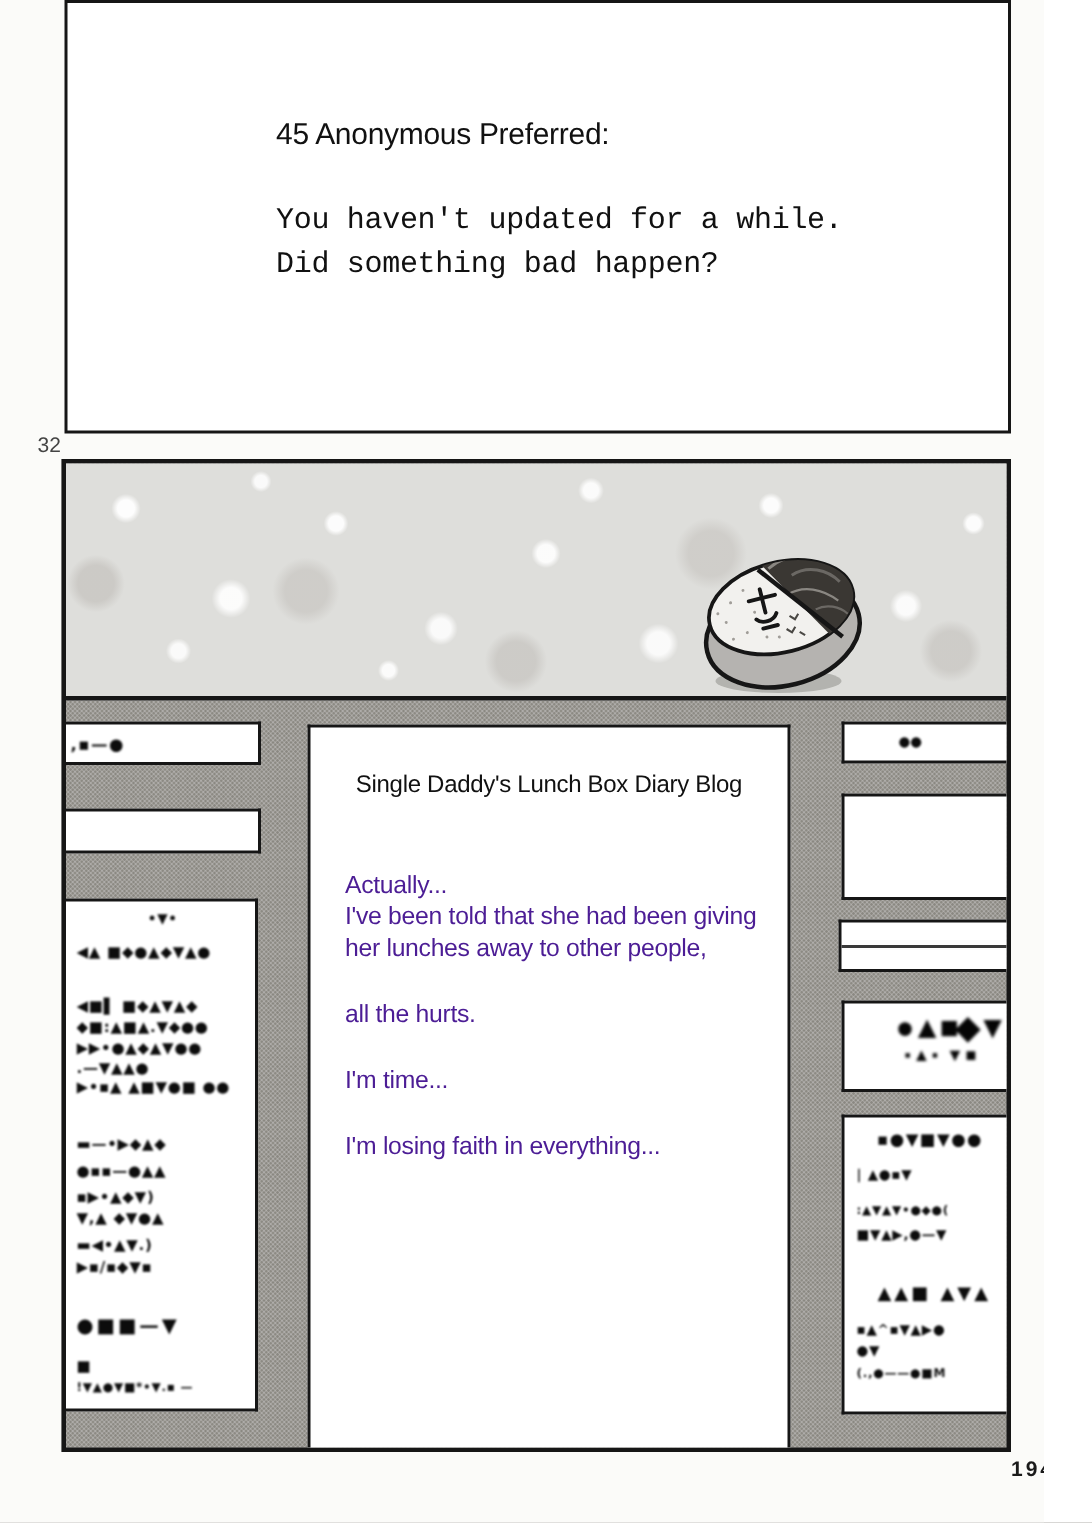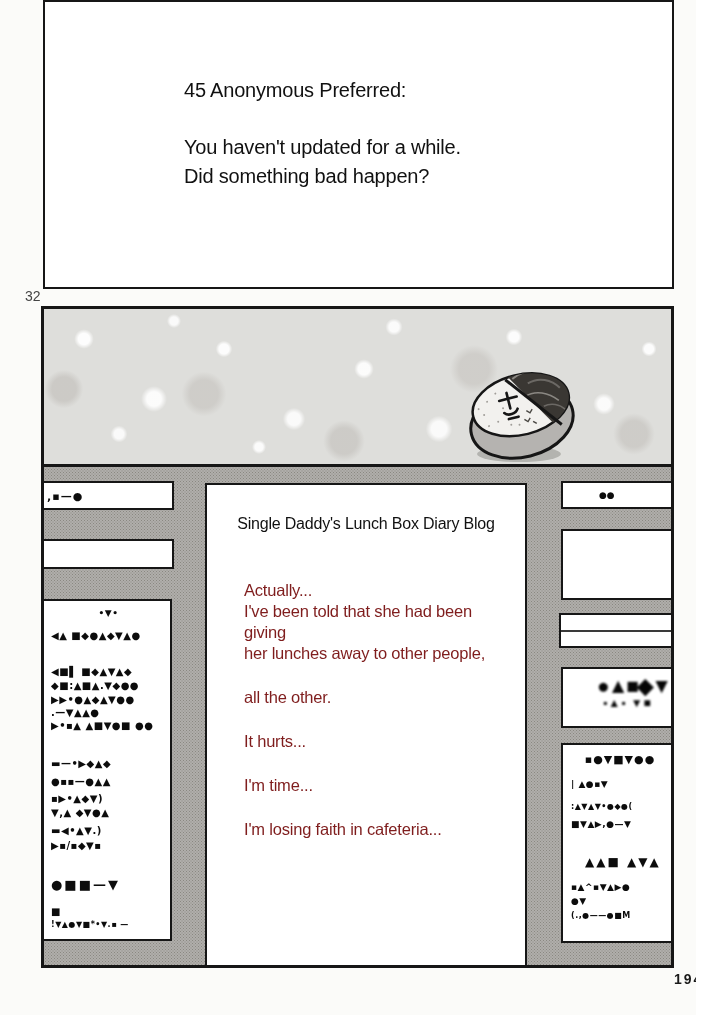--- a/index.html
+++ b/index.html
@@ -86,38 +86,38 @@
   
   .centercol{
     position:absolute; left:161px; top:174px; width:322px; bottom:0;
     background:#ffffff; border:2px solid #161616; border-bottom:none; box-sizing:border-box;
   }
   .blog-title{
     margin-top:30px; text-align:center; font-size:16px; letter-spacing:-0.2px; color:#111;
   }
   .blog-body{position:absolute; left:21px; right:10px; top:95px;}
   .para{
-    margin:0 0 23px 16px; font-size:16.5px; line-height:21px; letter-spacing:-0.2px;
-    white-space:pre-line; color:#7f1d1d;
+    margin:0 0 23px 2px; font-size:16.5px; line-height:21px; letter-spacing:-0.2px;
+    white-space:pre-line; color:#4c1d95;
   }
   .pagenum-bottom{
     position:absolute; left:642px; top:971px; font-size:14px; font-weight:bold;
     letter-spacing:2px; color:#1a1a1a;margin-left:32px;
   }
 </style>
 </head>
 <body>
 
 <div class="page">
 
   <div class="panel1">
     <div class="speech">
       <div>45 Anonymous Preferred:</div>
       <div class="gap"></div>
-      <div style="white-space:pre-line;">You haven't updated for a while.
+      <div style="white-space:pre-line;font-family:Liberation Mono, monospace;">You haven't updated for a while.
 Did something bad happen?</div>
     </div>
   </div>
 
   <div class="pagenum-top">32</div>
 
   <div class="panel2">
 
     <div class="photo">
       <svg class="bento" viewBox="0 0 132 102">
@@ -186,24 +186,23 @@
         <div class="wl-tiny">!▼▲●▼■*•▼.▪ —</div>
       </div>
     </div>
 
     <div class="centercol">
       <div class="blog-title">Single Daddy's Lunch Box Diary Blog</div>
       <div class="blog-body">
         <p class="para">Actually...
 I've been told that she had been giving
 her lunches away to other people,</p>
-        <p class="para">all the other.</p>
-        <p class="para">It hurts...</p>
+        <p class="para">all the hurts.</p>
         <p class="para">I'm time...</p>
-        <p class="para">I'm losing faith in cafeteria...</p>
+        <p class="para">I'm losing faith in everything...</p>
       </div>
     </div>
 
     <div class="wbox right" style="top:172px; width:110px; height:28px;">
       <span class="fuzz lbl-search">●●</span>
     </div>
     <div class="wbox right" style="top:220px; width:110px; height:71px;"></div>
     <div class="wbox right divider-box" style="top:304px; width:112px; height:35px;">
       <div class="half"></div>
     </div>

